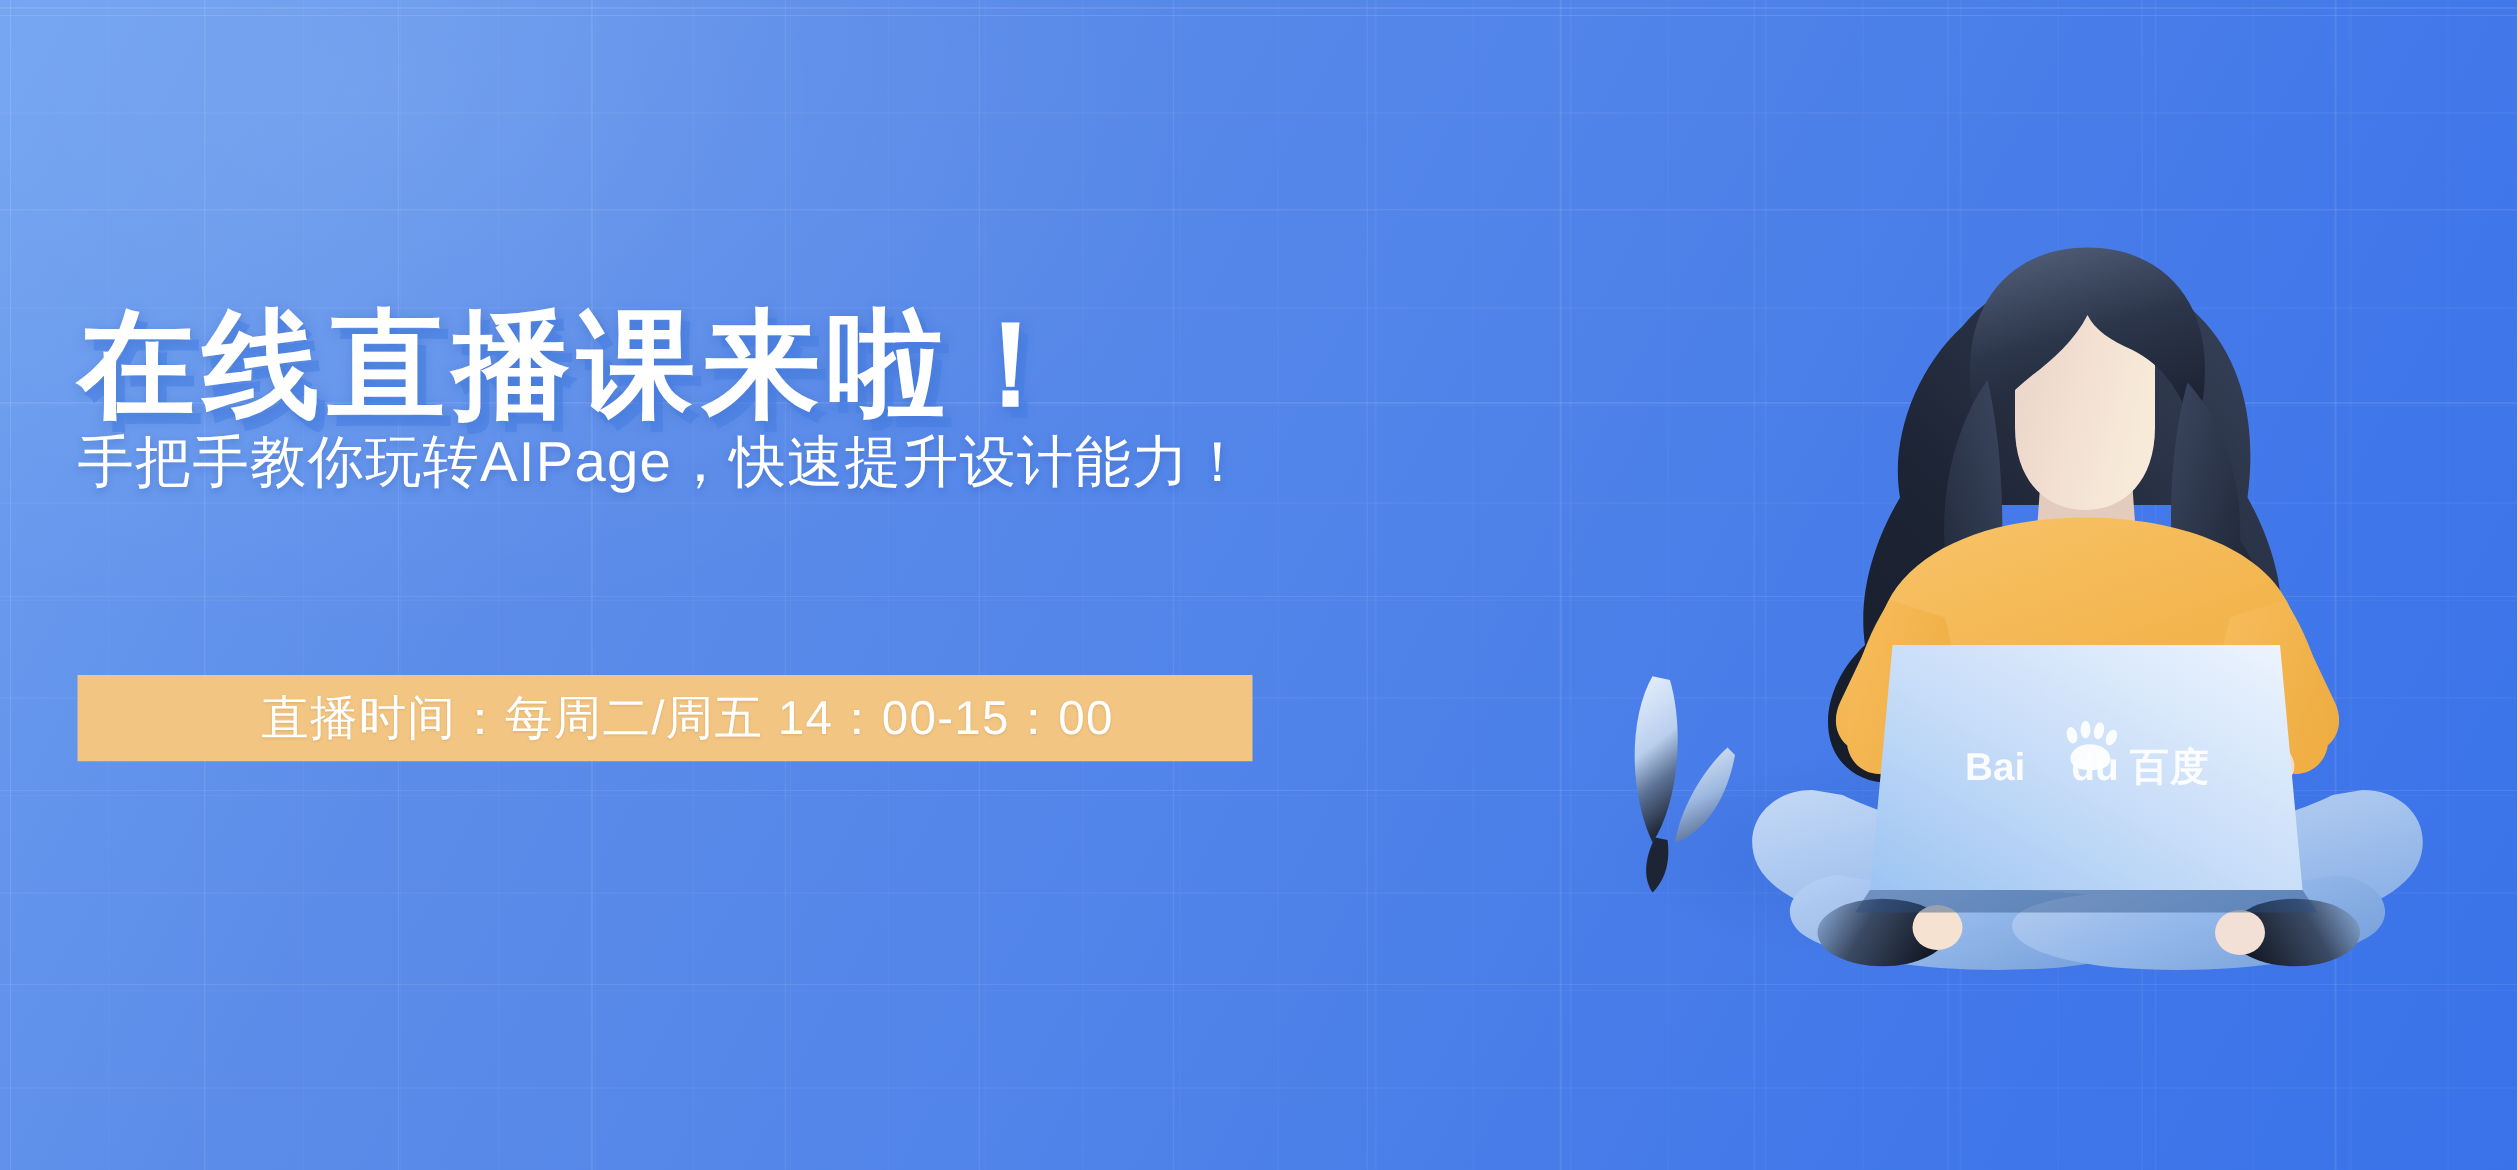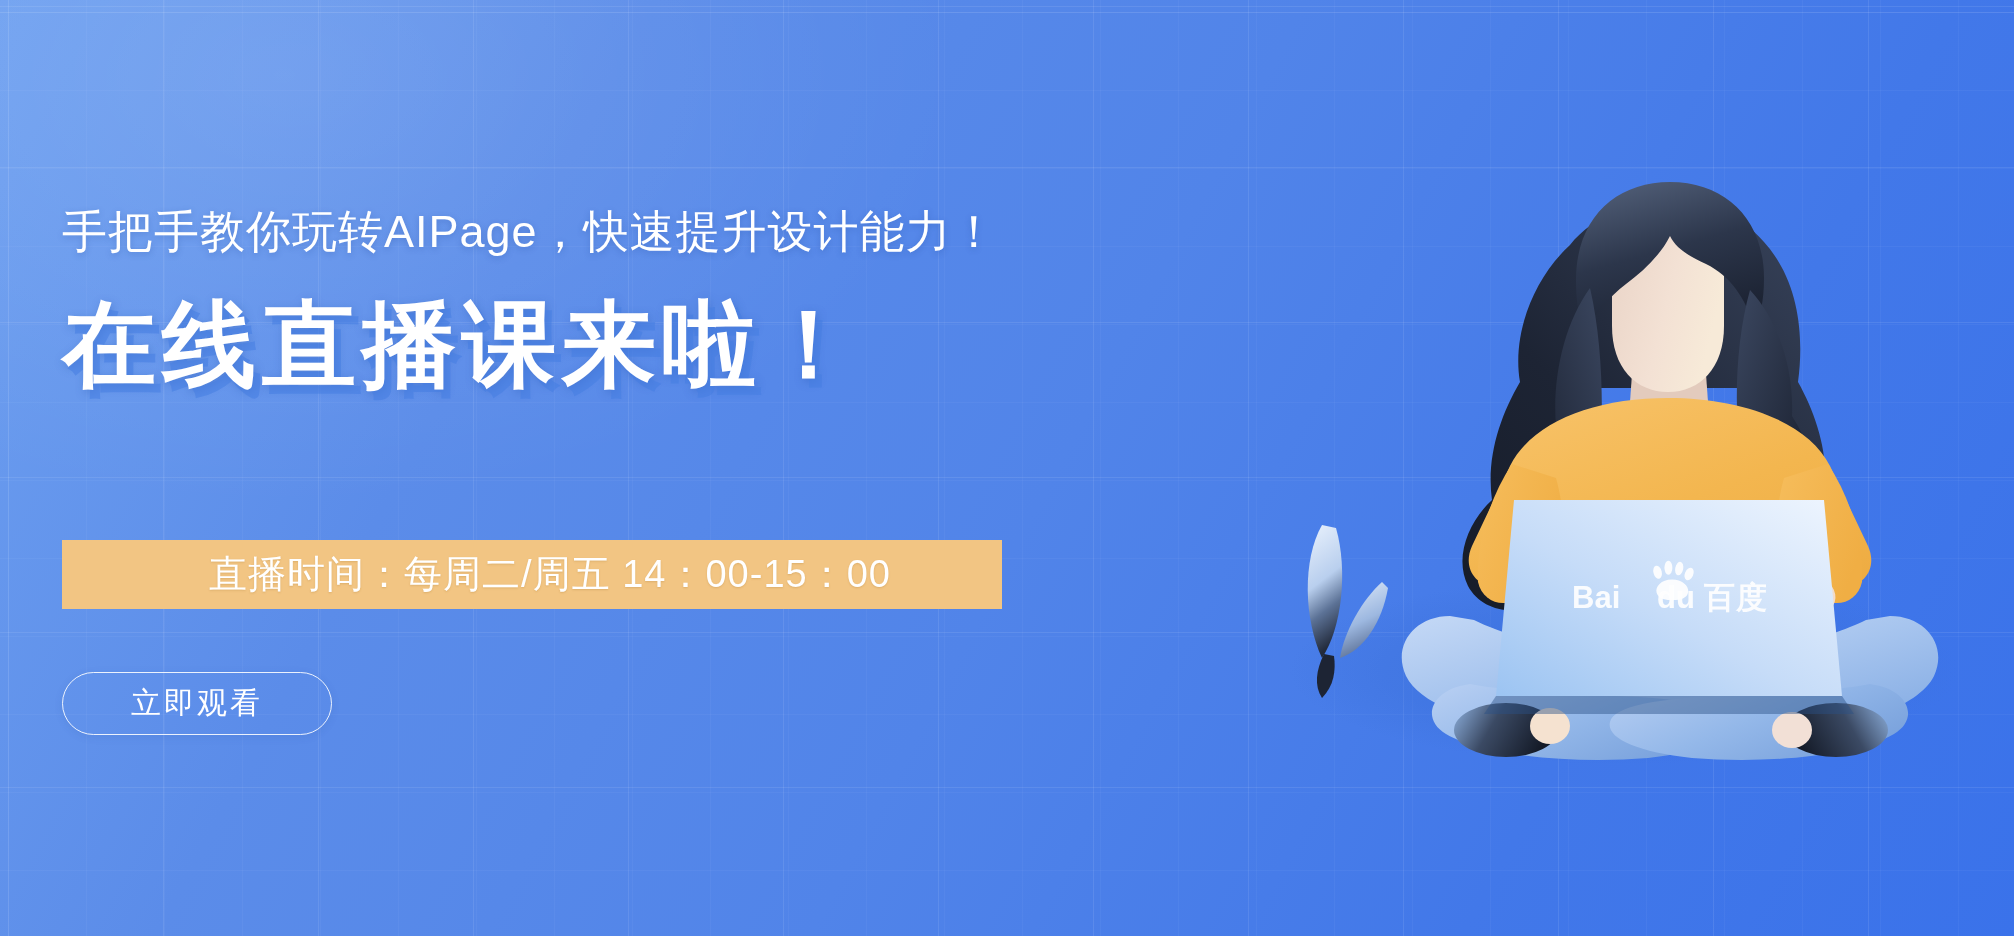--- a/index.html
+++ b/index.html
@@ -104,21 +104,21 @@
   #cta-label {
     font-size:30px;
     color:#ffffff;
     letter-spacing:3px;
     white-space:nowrap;
   }
 
   
   #illustration {
     position:absolute;
-    right:30px; bottom:116px;
+    right:30px; bottom:100px;
     width:720px; height:690px;
     pointer-events:none;
   }
   #illustration svg { display:block; width:100%; height:100%; overflow:visible; }
 
   
   .laptop-logo-text {
     font-family:"Liberation Sans","DejaVu Sans",sans-serif;
     font-weight:bold;
     fill:#ffffff;
@@ -128,31 +128,28 @@
 </head>
 <body>
 
 <div id="banner">
 
   <div id="bloom"></div>
   <div id="grid-fine"></div>
   <div id="grid-overlay"></div>
 
   <div id="text-block">
+    <div id="headline">在线直播课来啦！</div>
     <div id="subtitle">手把手教你玩转AIPage，快速提升设计能力！</div>
-    <div id="headline">在线直播课来啦！</div>
   </div>
 
   <div id="schedule-banner">
     <span id="schedule-text">直播时间：每周二/周五 14：00-15：00</span>
   </div>
 
-  <div id="cta-button">
-    <span id="cta-label">立即观看</span>
-  </div>
 
   <div id="illustration">
     <svg viewBox="0 0 720 690" xmlns="http://www.w3.org/2000/svg">
       <defs>
         <linearGradient id="gHairTop" x1="0" y1="0" x2="0.35" y2="1">
           <stop offset="0%" stop-color="#56647e"></stop>
           <stop offset="55%" stop-color="#2c364b"></stop>
           <stop offset="100%" stop-color="#1d2434"></stop>
         </linearGradient>
         <linearGradient id="gHairLeft" x1="1" y1="0" x2="0" y2="1">

